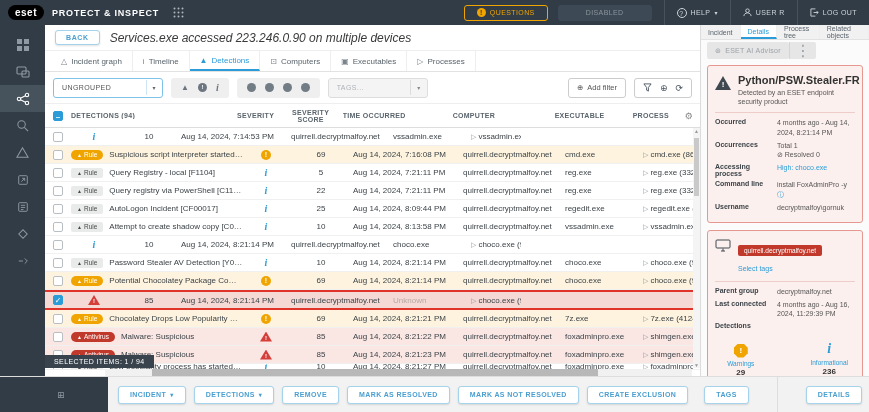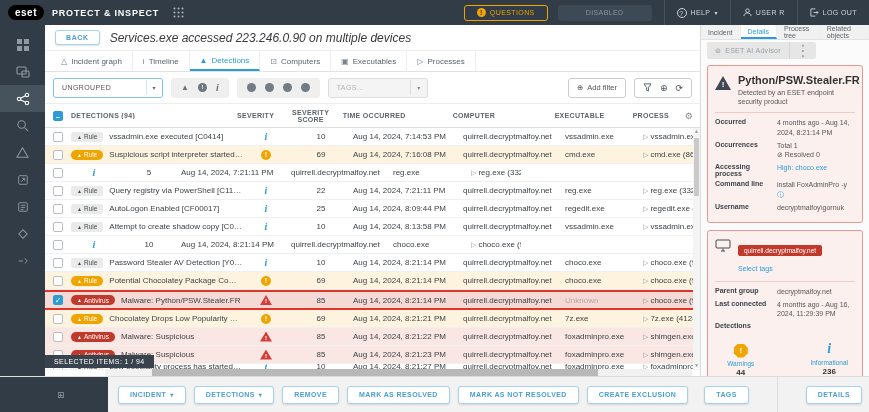--- a/index.html
+++ b/index.html
@@ -325,24 +325,20 @@
           <div class="c-comp">COMPUTER</div>
           <div class="c-exe">EXECUTABLE</div>
           <div class="c-proc">PROCESS</div>
           <span class="gear">⚙</span>
         </div>
         <div>
             <div class="trow tone-normal">
               <div class="c-cb">
                 <span class="cb"></span>
               </div>
-              <div class="c-name">
-                <span class="badge b-gray"><i class="btri">▲</i>Rule</span>
-                <span class="nm">vssadmin.exe executed [C0414]</span>
-              </div>
               <div class="c-sev"><span class="sev-i">i</span></div>
               <div class="c-score">10</div>
               <div class="c-time">Aug 14, 2024, 7:14:53 PM</div>
               <div class="c-comp">quirrell.decryptmalfoy.net</div>
               <div class="c-exe">vssadmin.exe</div>
               <div class="c-proc"><span class="picon">▷</span>vssadmin.ex…</div>
             </div>
             <div class="trow tone-warning">
               <div class="c-cb">
                 <span class="cb"></span>
@@ -355,20 +351,24 @@
               <div class="c-score">69</div>
               <div class="c-time">Aug 14, 2024, 7:16:08 PM</div>
               <div class="c-comp">quirrell.decryptmalfoy.net</div>
               <div class="c-exe">cmd.exe</div>
               <div class="c-proc"><span class="picon">▷</span>cmd.exe (86…</div>
             </div>
             <div class="trow tone-normal">
               <div class="c-cb">
                 <span class="cb"></span>
               </div>
+              <div class="c-name">
+                <span class="badge b-gray"><i class="btri">▲</i>Rule</span>
+                <span class="nm">Query Registry - local [F1104]</span>
+              </div>
               <div class="c-sev"><span class="sev-i">i</span></div>
               <div class="c-score">5</div>
               <div class="c-time">Aug 14, 2024, 7:21:11 PM</div>
               <div class="c-comp">quirrell.decryptmalfoy.net</div>
               <div class="c-exe">reg.exe</div>
               <div class="c-proc"><span class="picon">▷</span>reg.exe (332…</div>
             </div>
             <div class="trow tone-normal">
               <div class="c-cb">
                 <span class="cb"></span>
@@ -383,21 +383,21 @@
               <div class="c-comp">quirrell.decryptmalfoy.net</div>
               <div class="c-exe">reg.exe</div>
               <div class="c-proc"><span class="picon">▷</span>reg.exe (332…</div>
             </div>
             <div class="trow tone-normal">
               <div class="c-cb">
                 <span class="cb"></span>
               </div>
               <div class="c-name">
                 <span class="badge b-gray"><i class="btri">▲</i>Rule</span>
-                <span class="nm">AutoLogon Enabled [CF00017]</span>
+                <span class="nm">AutoLogon Incident [CF00017]</span>
               </div>
               <div class="c-sev"><span class="sev-i">i</span></div>
               <div class="c-score">25</div>
               <div class="c-time">Aug 14, 2024, 8:09:44 PM</div>
               <div class="c-comp">quirrell.decryptmalfoy.net</div>
               <div class="c-exe">regedit.exe</div>
               <div class="c-proc"><span class="picon">▷</span>regedit.exe (…</div>
             </div>
             <div class="trow tone-normal">
               <div class="c-cb">
@@ -451,24 +451,20 @@
               <div class="c-sev"><span class="sev-w">!</span></div>
               <div class="c-score">69</div>
               <div class="c-time">Aug 14, 2024, 8:21:14 PM</div>
               <div class="c-comp">quirrell.decryptmalfoy.net</div>
               <div class="c-exe">choco.exe</div>
               <div class="c-proc"><span class="picon">▷</span>choco.exe (9…</div>
             </div>
             <div class="trow tone-threat selected">
               <div class="c-cb">
                 <span class="cb cb-on">✓</span>
-              </div>
-              <div class="c-name">
-                <span class="badge b-red"><i class="btri">▲</i>Antivirus</span>
-                <span class="nm">Malware: Python/PSW.Stealer.FR</span>
               </div>
               <div class="c-sev"><span class="sev-t">!</span></div>
               <div class="c-score">85</div>
               <div class="c-time">Aug 14, 2024, 8:21:14 PM</div>
               <div class="c-comp">quirrell.decryptmalfoy.net</div>
               <div class="c-exe muted">Unknown</div>
               <div class="c-proc"><span class="picon">▷</span>choco.exe (9…</div>
             </div>
             <div class="trow tone-warning">
               <div class="c-cb">
@@ -609,21 +605,21 @@
             <div class="frow">
               <span class="flabel">Last connected</span>
               <span class="fval"><span>4 months ago - Aug 16, 2024, 11:29:39 PM</span></span>
             </div>
             <div class="frow">
               <span class="flabel">Detections</span>
               <span class="fval"><span></span></span>
             </div>
           </div>
         <div class="counts">
-            <div class="cnt"><span class="cnt-ic-w">!</span><div class="cnt-label">Warnings</div><div class="cnt-num">44</div></div>
+            <div class="cnt"><span class="cnt-ic-w">!</span><div class="cnt-label">Warnings</div><div class="cnt-num">29</div></div>
             <div class="cnt"><span class="cnt-ic-i">i</span><div class="cnt-label">Informational</div><div class="cnt-num">236</div></div>
           </div>
       </div>
     </div>
   </div>
 
   <div class="bottombar">
     <div class="bb-dark">
       <div class="sideslice"></div>
       <span class="bb-icon">⊞</span>

